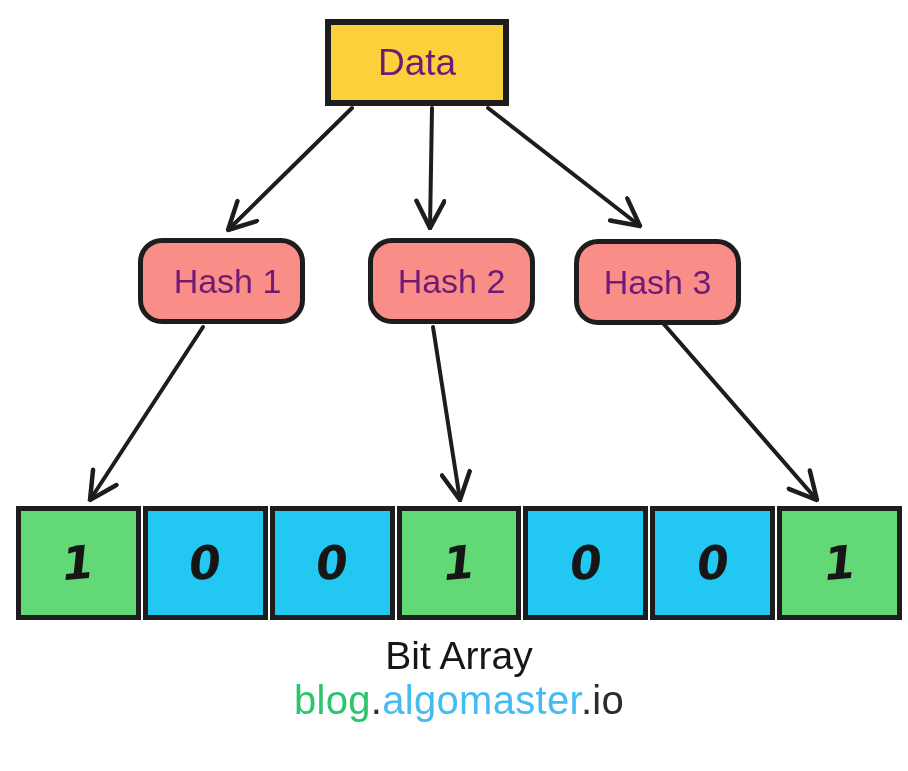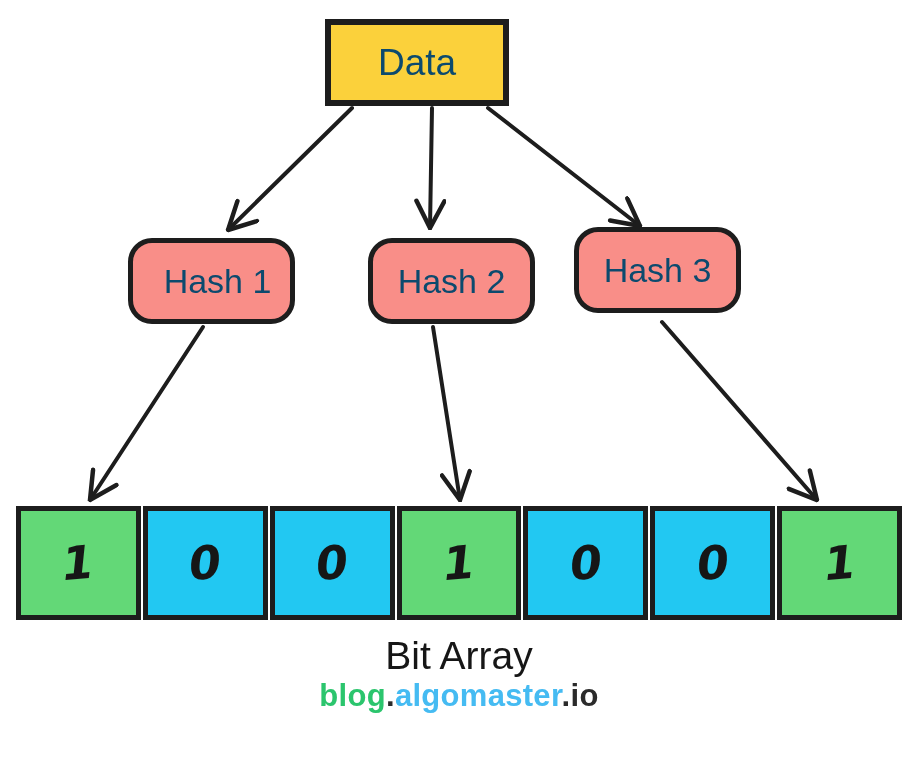--- a/index.html
+++ b/index.html
@@ -14,41 +14,41 @@
   }
 
   .arrow-layer { position: absolute; left: 0; top: 0; }
 
   .node {
     position: absolute;
     display: flex;
     align-items: center;
     justify-content: center;
     box-sizing: border-box;
-    color: #0c4a6e;
+    color: #701a75;
   }
 
   .data-node {
     left: 325px; top: 19px;
     width: 184px; height: 87px;
     background: var(--data-fill);
     border: 6px solid var(--stroke);
     font-size: 37px;
   }
 
   .hash-node {
     width: 167px; height: 86px;
     background: var(--hash-fill);
     border: 5px solid var(--stroke);
     border-radius: 24px;
     font-size: 34px;
   }
-  .hash-0 { left: 128px; top: 238px; padding-left: 12px; }
+  .hash-0 { left: 138px; top: 238px; padding-left: 12px; }
   .hash-1 { left: 368px; top: 238px; }
-  .hash-2 { left: 574px; top: 227px; align-items: center; }
+  .hash-2 { left: 574px; top: 239px; align-items: center; }
 
   .bit-array {
     position: absolute;
     left: 16px; top: 506px;
     width: 886px; height: 114px;
     display: flex;
     gap: 2px;
   }
   .bit-cell {
     box-sizing: border-box;
@@ -77,22 +77,22 @@
     text-align: center;
     font-size: 39px;
     color: #161616;
   }
 
   .branding {
     position: absolute;
     left: 16px; top: 678px;
     width: 886px;
     text-align: center;
-    font-size: 31px;
-    font-weight: bold;
+    font-size: 40px;
+    font-weight: normal;
     letter-spacing: 0.3px;
   }
   .brand-green { color: var(--brand-green); }
   .brand-blue  { color: var(--brand-blue); }
   .brand-dark  { color: var(--brand-dark); }
 </style>
 </head>
 <body>
 
 <div class="canvas">

